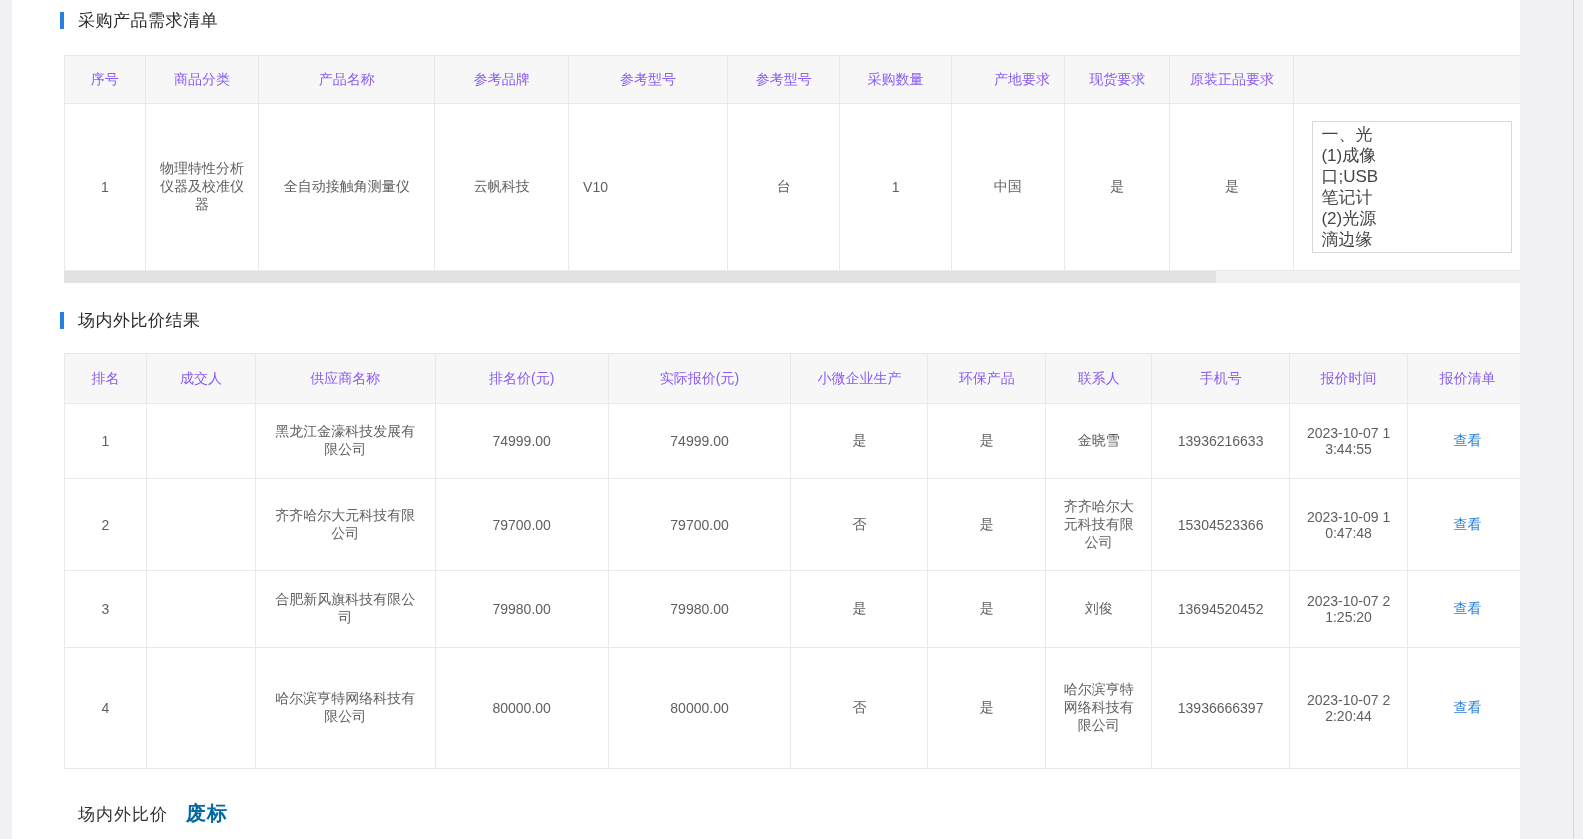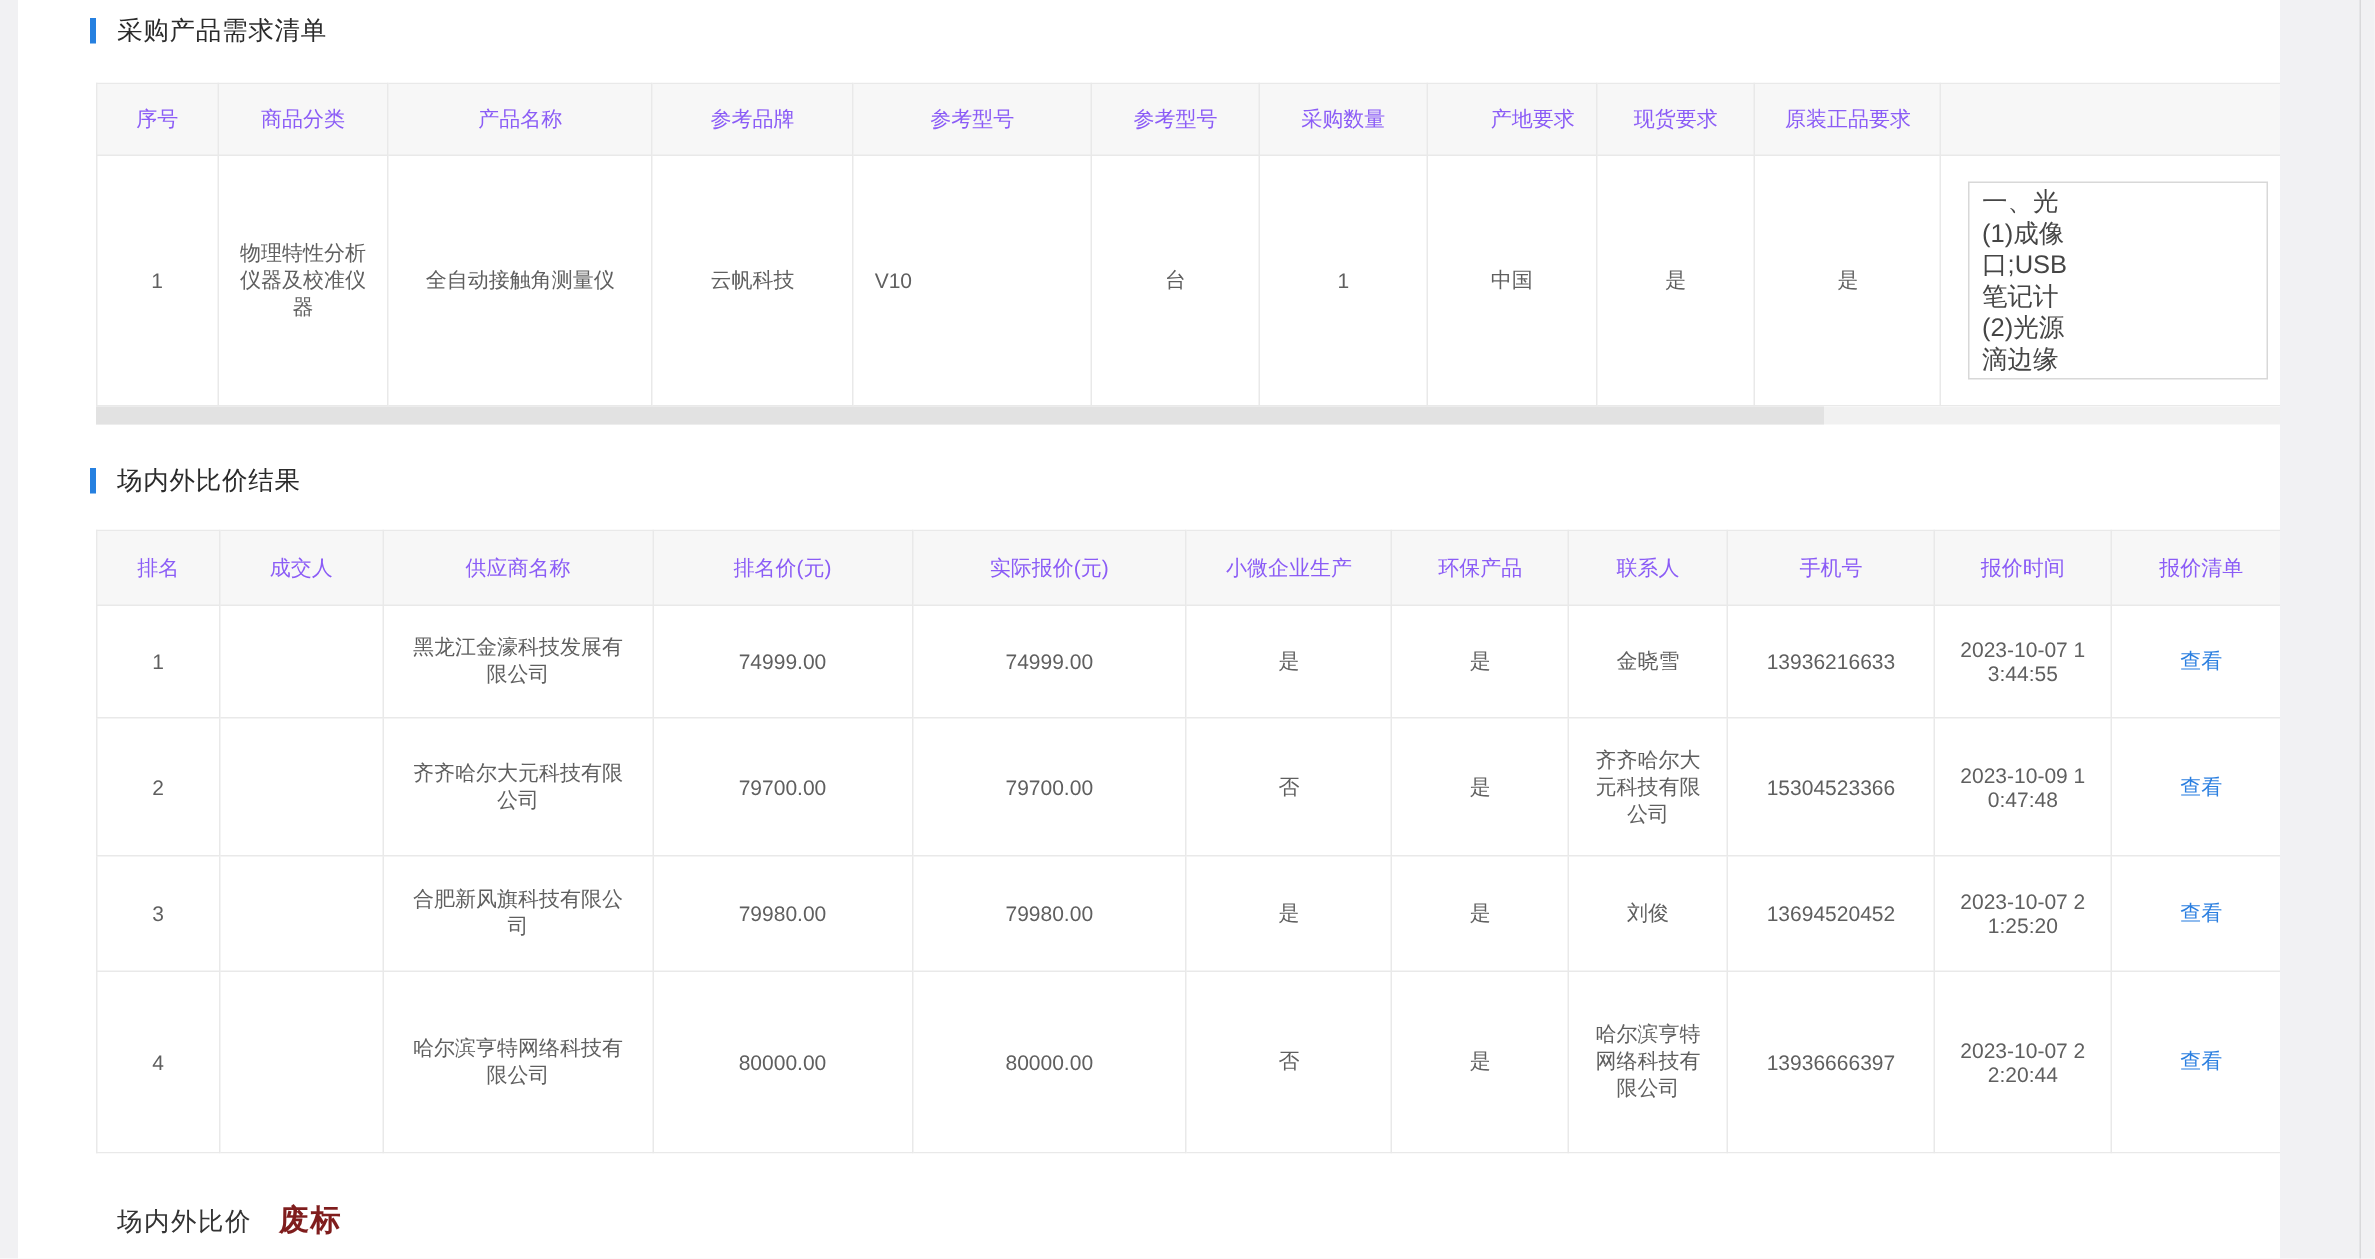--- a/index.html
+++ b/index.html
@@ -32,21 +32,21 @@
     border:1px solid #d8d8d8; background:#fff; padding:2px 8px;
     font-size:17px; line-height:21px; color:#454545; white-space:pre-line;
   }
   a.view-link { color:var(--link); text-decoration:none; cursor:pointer; }
 
   .hscrollbar { position:absolute; left:52px; top:271px; width:1468px; height:12px; background:#f1f1f1; }
   .hscrollbar .thumb { position:absolute; left:0; top:0; width:1152px; height:12px; background:#e2e2e2; }
 
   .footer-line { position:absolute; left:66px; top:800px; display:flex; align-items:baseline; }
   .footer-line .label { font-size:17px; color:#333333; letter-spacing:1px; }
-  .footer-line .status { font-size:20px; font-weight:bold; color:#7f1d1d; margin-left:18px; letter-spacing:1px; }
+  .footer-line .status { font-size:20px; font-weight:bold; color:#0369a1; margin-left:18px; letter-spacing:1px; }
 </style>
 </head>
 <body>
 
 <div class="content">
 
   <div class="sec-title" style="top:9px">
     <span class="bar"></span>
     <span class="txt">采购产品需求清单</span>
   </div>

